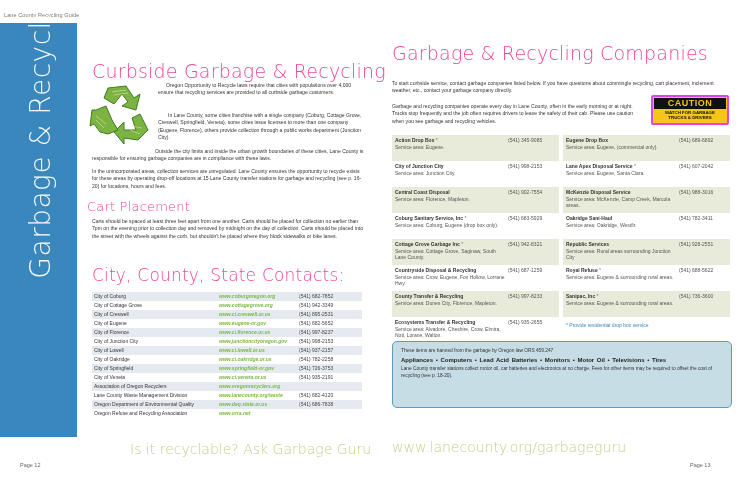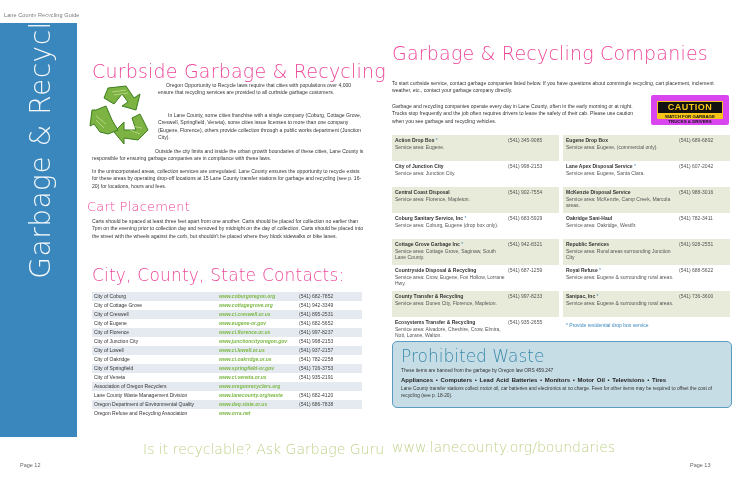--- a/index.html
+++ b/index.html
@@ -12,21 +12,21 @@
 .h1{position:absolute;font-family:"DejaVu Sans",sans-serif;color:#ec4899;font-weight:300;letter-spacing:.2px}
 .para{position:absolute;font-size:5.1px;line-height:7.4px;color:#333}
 .recycle{position:absolute;left:88px;top:80px;width:66px;height:66px}
 .contacts{position:absolute;left:92px;top:292px;width:270px;font-size:5px}
 .contacts .row{display:flex;height:9px;line-height:9px;padding-left:2px}
 .contacts .row:nth-child(odd){background:#e4eaf0}
 .contacts .c1{width:125px;color:#333}
 .contacts .c2{width:80px;color:#7bb844;font-style:italic;font-weight:bold}
 .contacts .c3{color:#444}
 .tagline{position:absolute;font-family:"DejaVu Sans",sans-serif;font-weight:200;color:#bfd28a;font-size:14px}
-.caution{position:absolute;left:651px;top:95px;width:78px;height:30px;background:#f5c518;border:6px solid #d946ef;border-radius:2px;text-align:center}
+.caution{position:absolute;left:651px;top:95px;width:78px;height:30px;background:#f5c518;border:2px solid #d946ef;border-radius:2px;text-align:center}
 .caution .top{background:#111;color:#f5c518;font-weight:bold;font-size:9px;line-height:11px;margin:1px;letter-spacing:.5px}
 .caution .bot{font-weight:bold;font-size:4.4px;line-height:5.3px;color:#111}
 .companies{position:absolute;left:392px;top:135px;width:338px}
 .companies .grid{display:grid;grid-template-columns:1fr 1fr;column-gap:4px}
 .co{display:flex;padding:2px 3px;font-size:5px;line-height:6.5px;min-height:26px}
 .co.shade{background:#e8ebd9}
 .co .info{flex:1}
 .co .name{font-weight:bold;color:#333}
 .co .star{color:#3a87bd}
 .co .area{color:#555}
@@ -139,21 +139,21 @@
       <span class="c2">www.deq.state.or.us</span>
       <span class="c3">(541) 686-7838</span>
     </div>
   <div class="row">
       <span class="c1">Oregon Refuse and Recycling Association</span>
       <span class="c2">www.orra.net</span>
       <span class="c3"></span>
     </div>
 </div>
 
-<div class="tagline" style="left:143px;top:441px">Is it recyclable? Ask Garbage Guru</div>
+<div class="tagline" style="left:130px;top:441px">Is it recyclable? Ask Garbage Guru</div>
 
 <div class="h1" style="left:392px;top:42px;font-size:19px">Garbage &amp; Recycling Companies</div>
 <div class="para" style="left:392px;top:80px;width:325px">To start curbside service, contact garbage companies listed below. If you have questions about commingle recycling, cart placement, inclement weather, etc., contact your garbage company directly.</div>
 <div class="para" style="left:392px;top:103px;width:252px">Garbage and recycling companies operate every day in Lane County, often in the early morning or at night. Trucks stop frequently and the job often requires drivers to leave the safety of their cab. Please use caution when you see garbage and recycling vehicles.</div>
 
 <div class="caution">
   <div class="top">CAUTION</div>
   <div class="bot">WATCH FOR GARBAGE</div>
   <div class="bot">TRUCKS &amp; DRIVERS</div>
 </div>
@@ -267,20 +267,19 @@
             <div class="area">Service area: Eugene &amp; surrounding rural areas.</div>
           </div>
           <div class="phone">(541) 736-3600</div>
         </div>
       <div class="dropnote">* Provide residential drop box service</div>
     </div>
   </div>
 </div>
 
 <div class="prohibited">
-  <div class="title">Prohibited Waste</div>
   <div class="sub">These items are banned from the garbage by Oregon law ORS 459.247</div>
   <div class="items">Appliances  •  Computers  •  Lead Acid Batteries  •  Monitors  •  Motor Oil  •  Televisions  •  Tires</div>
   <div class="note">Lane County transfer stations collect motor oil, car batteries and electronics at no charge. Fees for other items may be required to offset the cost of recycling (see p. 18-20).</div>
 </div>
 
-<div class="tagline" style="left:392px;top:439px">www.lanecounty.org/boundaries</div>
+<div class="tagline" style="left:392px;top:439px">www.lanecounty.org/garbageguru</div>
 <div class="page-num" style="left:690px;top:462px">Page 13</div>
 
 </body></html>

